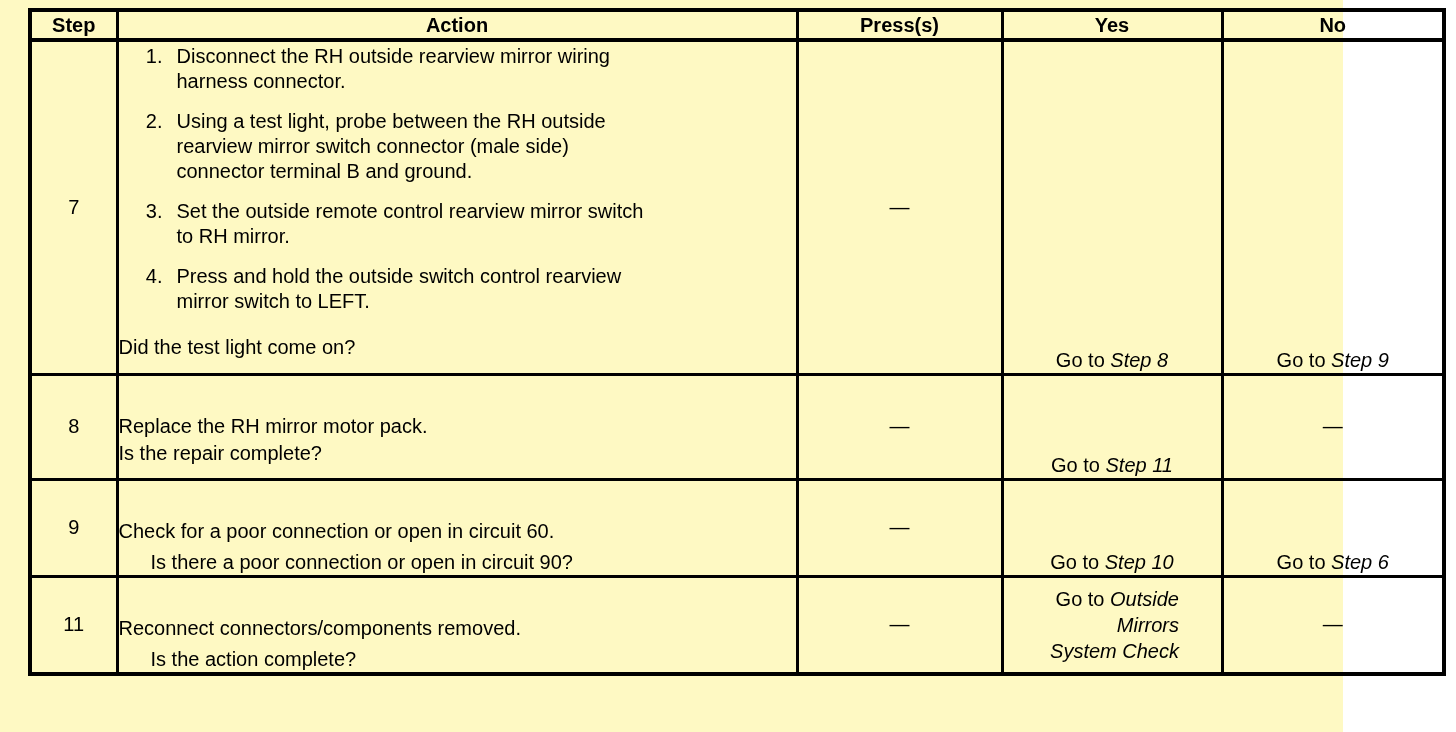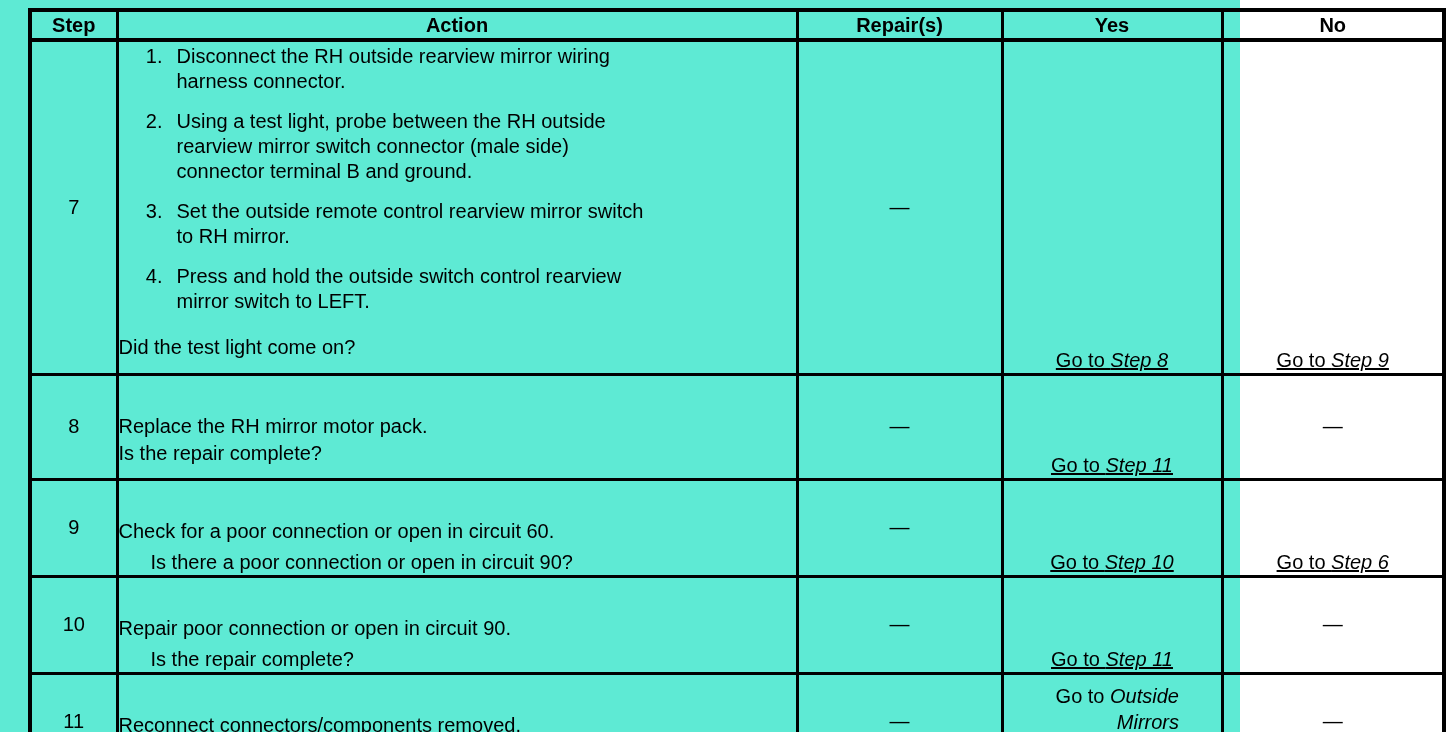--- a/index.html
+++ b/index.html
@@ -6,23 +6,23 @@
     margin: 0;
     padding: 0;
     background: #ffffff;
     width: 1456px;
     height: 732px;
     font-family: "Liberation Sans", sans-serif;
     color: #000;
   }
   .page {
     position: relative;
-    width: 1240px;
+    width: 1343px;
     height: 732px;
-    background: #5eead4;
+    background: #fef9c3;
   }
   table.diag {
     position: absolute;
     left: 28px;
     top: 8px;
     width: 1414px;
     border-collapse: collapse;
     table-layout: fixed;
     border: 4px solid #000;
     font-size: 20px;
@@ -85,21 +85,20 @@
   .question { max-width: 560px; }
   .stack-gap { margin-top: 6px; margin-left: 32px; }
   td.value-cell, td.no-cell-mid {
     text-align: center;
     vertical-align: middle;
   }
   td.goto-cell {
     text-align: center;
     vertical-align: bottom;
     padding: 0 4px 7px 4px;
-    text-decoration: underline;
   }
   td.goto-cell-mid {
     text-align: right;
     vertical-align: middle;
     padding: 2px 4px;
     line-height: 1.3;
     margin-top: 36px;
   }
   .goto-wrap-narrow {
     max-width: 134px;
@@ -117,21 +116,21 @@
       <col style="width:87px">
       <col style="width:680px">
       <col style="width:205px">
       <col style="width:220px">
       <col style="width:222px">
     </colgroup>
     <tbody>
         <tr class="hdr">
       <th>Step</th>
       <th>Action</th>
-      <th>Repair(s)</th>
+      <th>Press(s)</th>
       <th>Yes</th>
       <th>No</th>
     </tr>
 
     <tr class="r7">
       <td class="step-cell">7</td>
       <td class="action-cell">
         <div class="action-flex af-r7">
           <ol class="steps">
             <li>
@@ -176,30 +175,20 @@
       <td class="step-cell">9</td>
       <td class="action-cell action-mid">
         <div class="statement">Check for a poor connection or open in circuit 60.</div>
         <div class="question stack-gap">Is there a poor connection or open in circuit 90?</div>
       </td>
       <td class="value-cell"><span class="dash">—</span></td>
       <td class="goto-cell"><span>Go to </span><span class="it">Step 10</span></td>
       <td class="goto-cell"><span>Go to </span><span class="it">Step 6</span></td>
     </tr>
 
-    <tr class="r10">
-      <td class="step-cell">10</td>
-      <td class="action-cell action-mid">
-        <div class="statement">Repair poor connection or open in circuit 90.</div>
-        <div class="question stack-gap">Is the repair complete?</div>
-      </td>
-      <td class="value-cell"><span class="dash">—</span></td>
-      <td class="goto-cell"><span>Go to </span><span class="it">Step 11</span></td>
-      <td class="no-cell-mid"><span class="dash">—</span></td>
-    </tr>
 
     <tr class="r11">
       <td class="step-cell">11</td>
       <td class="action-cell">
         <div class="statement">Reconnect connectors/components removed.</div>
         <div class="question stack-gap">Is the action complete?</div>
       </td>
       <td class="value-cell"><span class="dash">—</span></td>
       <td class="goto-cell-mid">
         <div class="goto-wrap-narrow"><span>Go to </span><span class="it">Outside Mirrors System Check</span></div>

